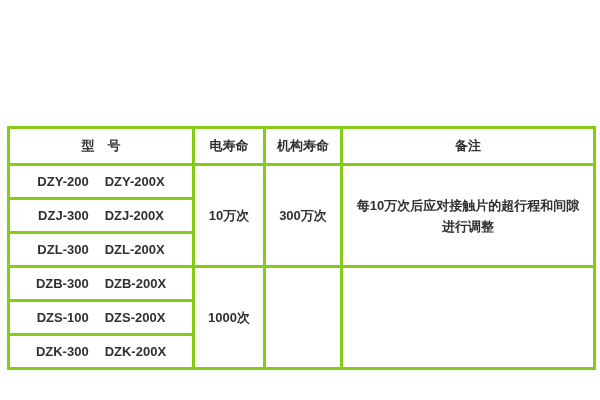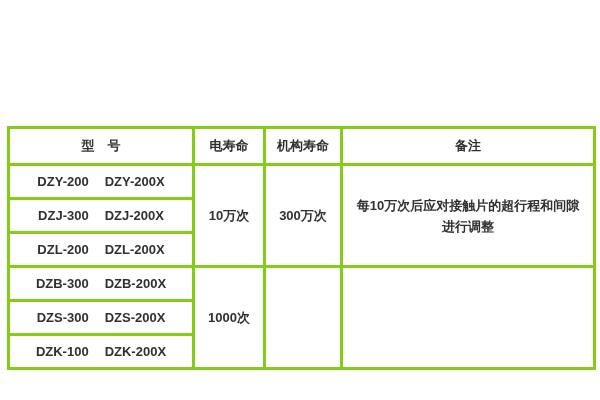--- a/index.html
+++ b/index.html
@@ -81,39 +81,39 @@
           <div class="remark-line">进行调整</div>
         </td>
       </tr>
       <tr>
         <td class="model-cell">
           <span class="model-a">DZJ-300</span><span class="model-b">DZJ-200X</span>
         </td>
       </tr>
       <tr>
         <td class="model-cell">
-          <span class="model-a">DZL-200</span><span class="model-b">DZL-200X</span>
+          <span class="model-a">DZL-300</span><span class="model-b">DZL-200X</span>
         </td>
       </tr>
       <tr>
         <td class="model-cell">
           <span class="model-a">DZB-300</span><span class="model-b">DZB-200X</span>
         </td>
         <td rowspan="3">1000次</td>
         <td rowspan="3"></td>
         <td rowspan="3" class="remarks-cell">
           <div class="remark-line"></div>
           <div class="remark-line"></div>
         </td>
       </tr>
       <tr>
         <td class="model-cell">
-          <span class="model-a">DZS-300</span><span class="model-b">DZS-200X</span>
+          <span class="model-a">DZS-100</span><span class="model-b">DZS-200X</span>
         </td>
       </tr>
       <tr>
         <td class="model-cell">
-          <span class="model-a">DZK-100</span><span class="model-b">DZK-200X</span>
+          <span class="model-a">DZK-300</span><span class="model-b">DZK-200X</span>
         </td>
       </tr>
     </tbody>
   </table>
 </div>
 
 </body></html>

